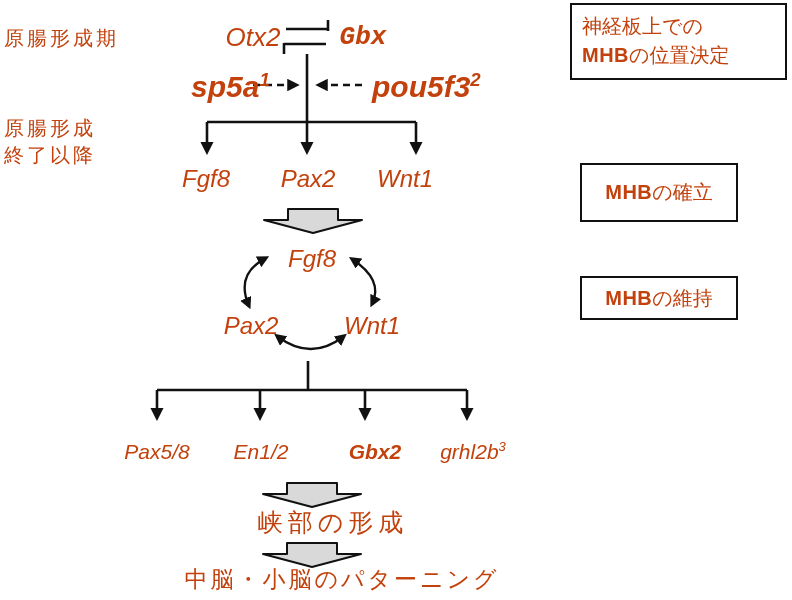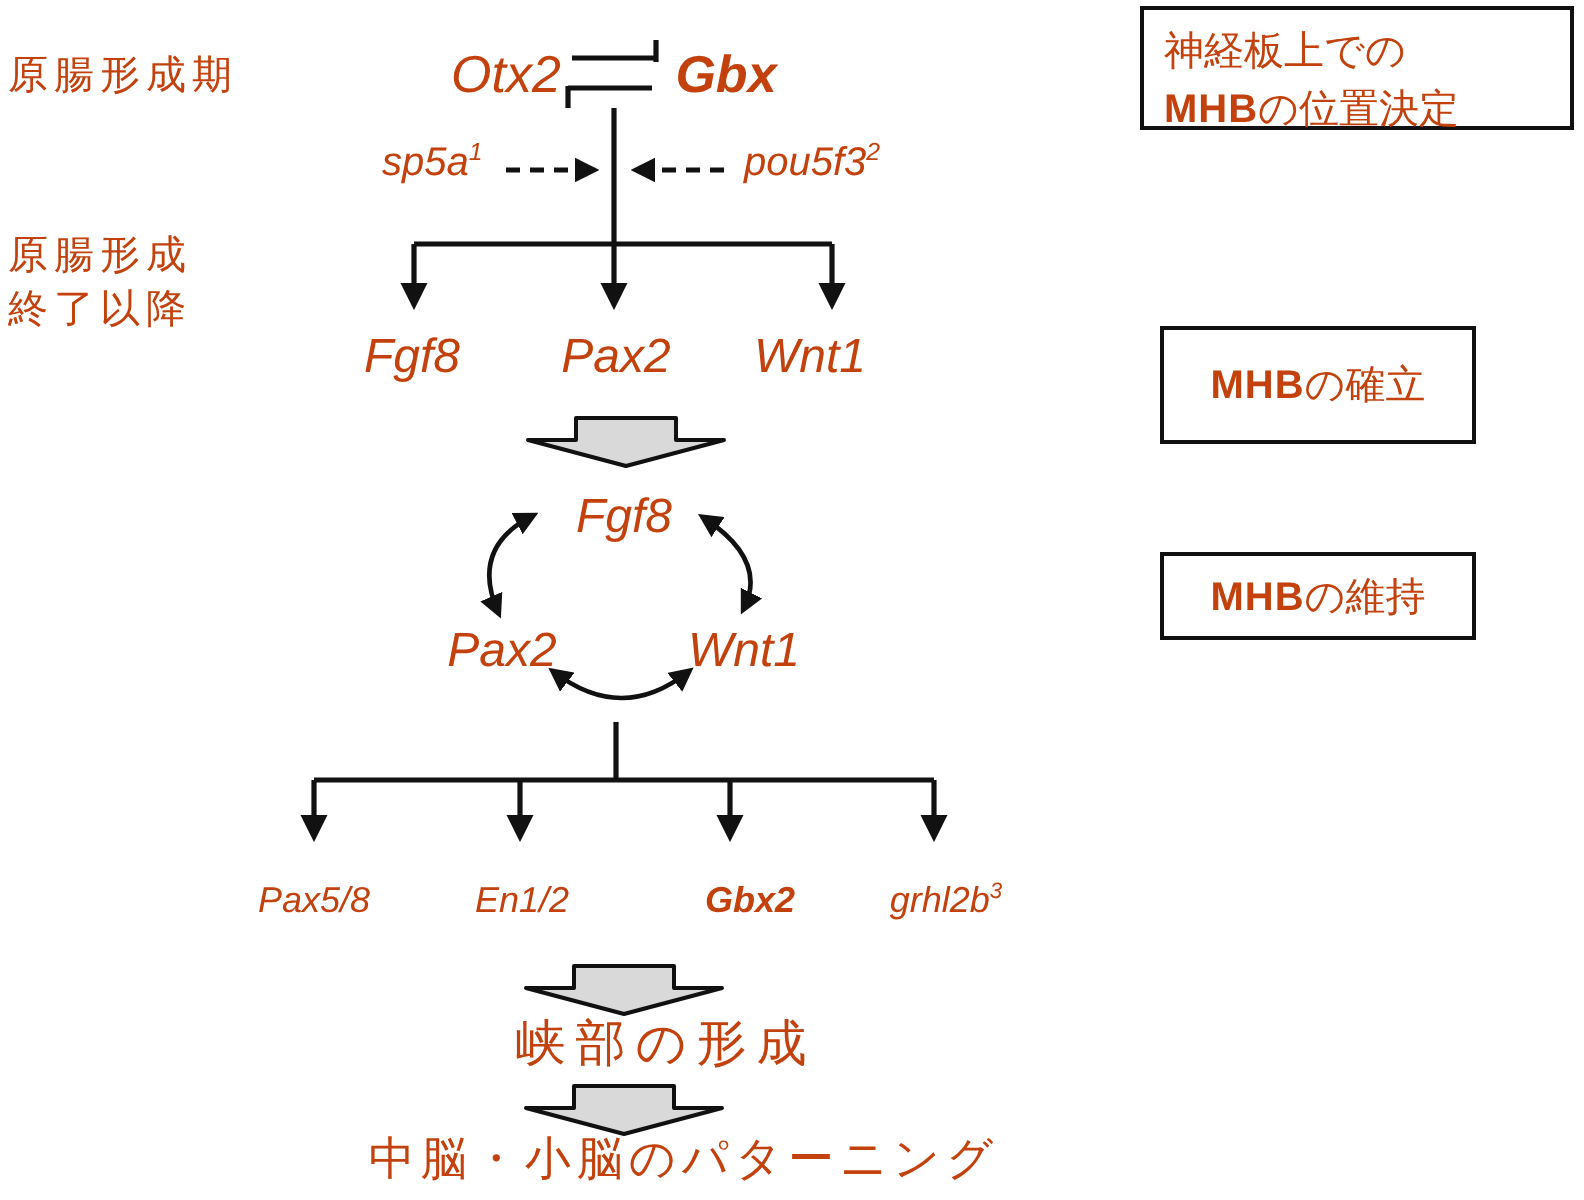--- a/index.html
+++ b/index.html
@@ -7,23 +7,23 @@
     position:relative; width:792px; height:600px; background:#ffffff;
     font-family:"Liberation Sans","DejaVu Sans",sans-serif; color:#c2410c;
     overflow:hidden;
   }
   svg.wires { position:absolute; left:0; top:0; }
   .t { position:absolute; white-space:nowrap; line-height:1.15; }
   .c { transform:translateX(-50%); }
   .jp { font-size:20px; letter-spacing:3px; }
   .gene { font-style:italic; font-size:24px; font-weight:500; }
   .gene-top { font-size:26px; }
-  .gene-sm { font-size:18px; }
+  .gene-sm { font-size:21px; }
   .bold { font-weight:700; }
-  .mod { font-style:italic; font-size:20px; font-weight:400; }
+  .mod { font-style:italic; font-size:30px; font-weight:700; }
   sup { font-size:62%; }
   .jbox {
     position:absolute; box-sizing:border-box; border:2px solid #111;
     font-size:20px; background:#fff;
   }
   .jbox .strong { font-weight:700; letter-spacing:0.5px; }
   .jbox-center { display:flex; align-items:center; justify-content:center; }
   .outcome { font-size:25px; letter-spacing:5px; }
   .outcome-last { font-size:23px; letter-spacing:3px; }
 </style>
@@ -75,42 +75,42 @@
     <polygon points="287,483 337,483 337,494 361,494 312,507 263,494 287,494" stroke="#111" stroke-width="2" stroke-linejoin="round" fill="#d9d9d9"></polygon>
 
     <polygon points="287,543 337,543 337,554 361,554 312,567 263,554 287,554" stroke="#111" stroke-width="2" stroke-linejoin="round" fill="#d9d9d9"></polygon>
   </svg>
 
   <div class="t jp" style="left:4px; top:27px;">原腸形成期</div>
   <div class="t jp" style="left:4px; top:144px;">終了以降</div>
   <div class="t jp" style="left:4px; top:117px;">原腸形成</div>
 
   <div class="t c gene gene-top" style="left:253px; top:23px;">Otx2</div>
-  <div class="t c gene gene-top bold" style="left:363px; top:23px;">Gbx</div>
+  <div class="t c gene gene-top bold" style="left:363px; top:23px;font-family:Liberation Mono, monospace;">Gbx</div>
 
   <div class="t mod" style="left:191px; top:69px;"><span>sp5a</span><sup>1</sup></div>
   <div class="t mod" style="left:372px; top:69px;"><span>pou5f3</span><sup>2</sup></div>
 
   <div class="t c gene" style="left:206px; top:165px;">Fgf8</div>
   <div class="t c gene" style="left:308px; top:165px;">Pax2</div>
   <div class="t c gene" style="left:405px; top:165px;">Wnt1</div>
 
   <div class="t c gene" style="left:312px; top:245px;">Fgf8</div>
   <div class="t c gene" style="left:251px; top:312px;">Pax2</div>
   <div class="t c gene" style="left:372px; top:312px;">Wnt1</div>
 
   <div class="t c gene gene-sm" style="left:157px; top:440px;">Pax5/8</div>
   <div class="t c gene gene-sm" style="left:261px; top:440px;text-align:right;">En1/2</div>
   <div class="t c gene gene-sm bold" style="left:375px; top:440px;">Gbx2</div>
   <div class="t c gene gene-sm" style="left:473px; top:440px;"><span>grhl2b</span><sup>3</sup></div>
 
   <div class="t c outcome" style="left:333px; top:508px;">峡部の形成</div>
   <div class="t c outcome-last" style="left:342px; top:566px;">中脳・小脳のパターニング</div>
 
-  <div class="jbox" style="left:570px; top:3px; width:217px; height:62px; padding:7px 0 0 10px; line-height:29px;">
+  <div class="jbox" style="left:570px; top:3px; width:217px; height:77px; padding:7px 0 0 10px; line-height:29px;">
     <div>神経板上での</div>
     <div><span class="strong">MHB</span><span>の位置決定</span></div>
   </div>
 
   <div class="jbox jbox-center" style="left:580px; top:163px; width:158px; height:59px;">
     <div><span class="strong">MHB</span><span>の確立</span></div>
   </div>
 
   <div class="jbox jbox-center" style="left:580px; top:276px; width:158px; height:44px;">
     <div><span class="strong">MHB</span><span>の維持</span></div>

